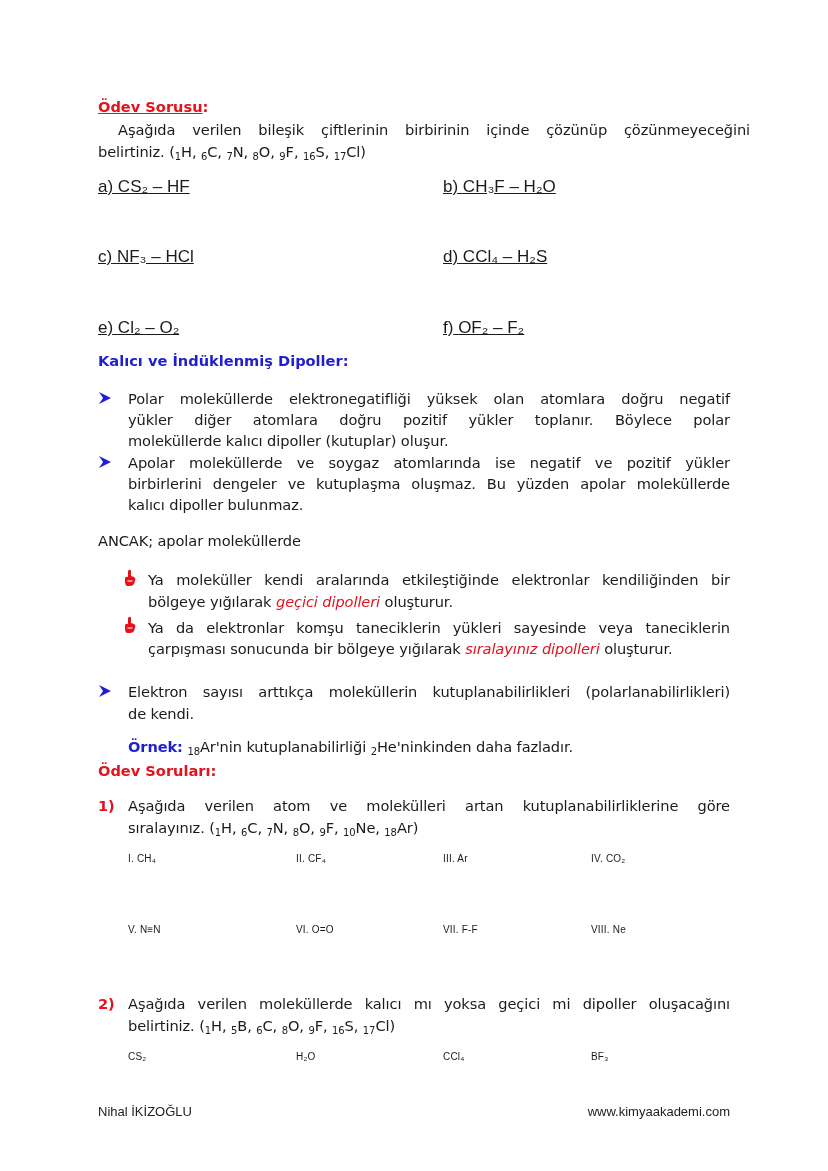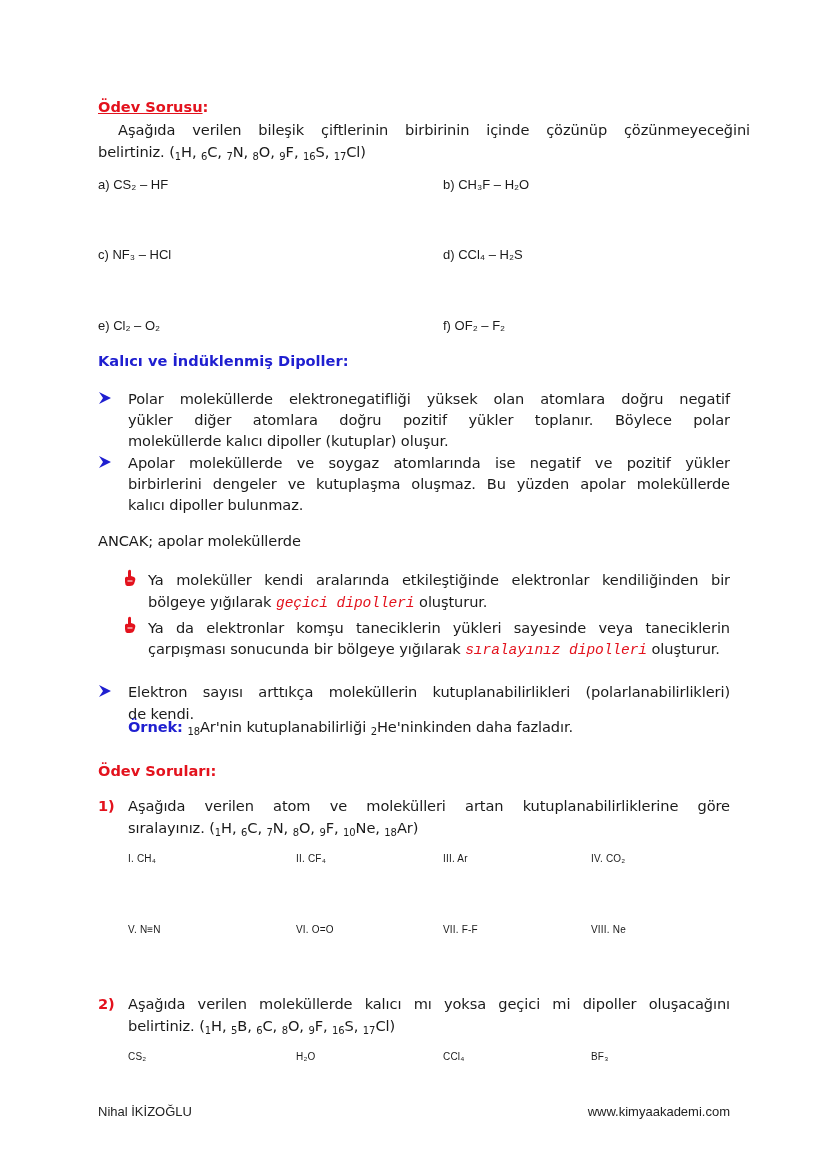--- a/index.html
+++ b/index.html
@@ -4,24 +4,24 @@
 <style>
   html, body { margin: 0; padding: 0; background: #ffffff; }
   body { width: 828px; height: 1171px; position: relative; overflow: hidden;
          font-family: "DejaVu Sans", sans-serif; color: #1a1a1a; }
   .page { position: absolute; left: 98px; top: 0; width: 632px; }
   .abs { position: absolute; }
   .txt { font-size: 14.6px; line-height: 21px; letter-spacing: -0.1px; }
   .red-title { color: #e3121d; font-weight: bold; font-size: 14.6px; }
   .blue-title { color: #1f1fd0; font-weight: bold; font-size: 14.6px; }
   .u { text-decoration: underline; }
-  .red-it { color: #e3121d; font-style: italic; font-family: Liberation Mono, monospace; }
+  .red-it { color: #e3121d; font-style: italic; }
   .blue-b { color: #1f1fd0; font-weight: bold; }
   .red-num { color: #e3121d; font-weight: bold; }
-  .pair { font-family: "Liberation Sans", sans-serif; font-size: 13px; }
+  .pair { font-family: "Liberation Sans", sans-serif; font-size: 17px; text-decoration: underline; }
   .pre { font-size: 10px; vertical-align: -3px; line-height: 0; }
   .bullet-arrow { position: absolute; left: 0; width: 14px; height: 14px; }
   .hand { position: absolute; width: 14px; height: 18px; }
   .opt { font-family: "Liberation Sans", sans-serif; font-size: 10px; letter-spacing: 0.2px; }
   .footer { font-family: "Liberation Sans", sans-serif; font-size: 13px; color: #222; }
 </style>
 </head>
 <body>
 
 <div class="page">
@@ -71,21 +71,21 @@
     <path d="M4.5 12 L9.5 12" stroke="#fff" stroke-width="1"></path>
   </svg>
   <div class="abs txt" style="top:617px; left:50px; width:582px; text-align:justify; text-align-last:justify;">Ya da elektronlar komşu taneciklerin yükleri sayesinde veya taneciklerin</div>
   <div class="abs txt" style="top:638px; left:50px;"><span>çarpışması sonucunda bir bölgeye yığılarak </span><span class="red-it">sıralayınız dipolleri</span><span> oluşturur.</span></div>
 
   <svg class="bullet-arrow" style="top:684px;" viewBox="0 0 14 14">
       <path d="M1 1 L13 7 L1 13 L5 7 Z" fill="#1f1fd0"></path>
     </svg>
   <div class="abs txt" style="top:681px; left:30px; width:602px; text-align:justify; text-align-last:justify;">Elektron sayısı arttıkça moleküllerin kutuplanabilirlikleri (polarlanabilirlikleri)</div>
   <div class="abs txt" style="top:703px; left:30px;">de kendi.</div>
-  <div class="abs txt" style="top:716px; left:30px;">
+  <div class="abs txt" style="top:736px; left:30px;">
     <span class="blue-b">Örnek:</span>
     <span class="pre">18</span><span>Ar'nin kutuplanabilirliği </span><span class="pre">2</span><span>He'ninkinden daha fazladır.</span>
   </div>
 
   <div class="abs red-title" style="top:762px; left:0;">Ödev Soruları:</div>
 
   <div class="abs txt red-num" style="top:795px; left:0;">1)</div>
   <div class="abs txt" style="top:795px; left:30px; width:602px; text-align:justify; text-align-last:justify;">Aşağıda verilen atom ve molekülleri artan kutuplanabilirliklerine göre</div>
   <div class="abs txt" style="top:817px; left:30px;"><span>sıralayınız. (</span><span id="atoms-q1"><span class="pre">1</span><span>H</span>, <span class="pre">6</span><span>C</span>, <span class="pre">7</span><span>N</span>, <span class="pre">8</span><span>O</span>, <span class="pre">9</span><span>F</span>, <span class="pre">10</span><span>Ne</span>, <span class="pre">18</span><span>Ar</span></span>)</div>
 

